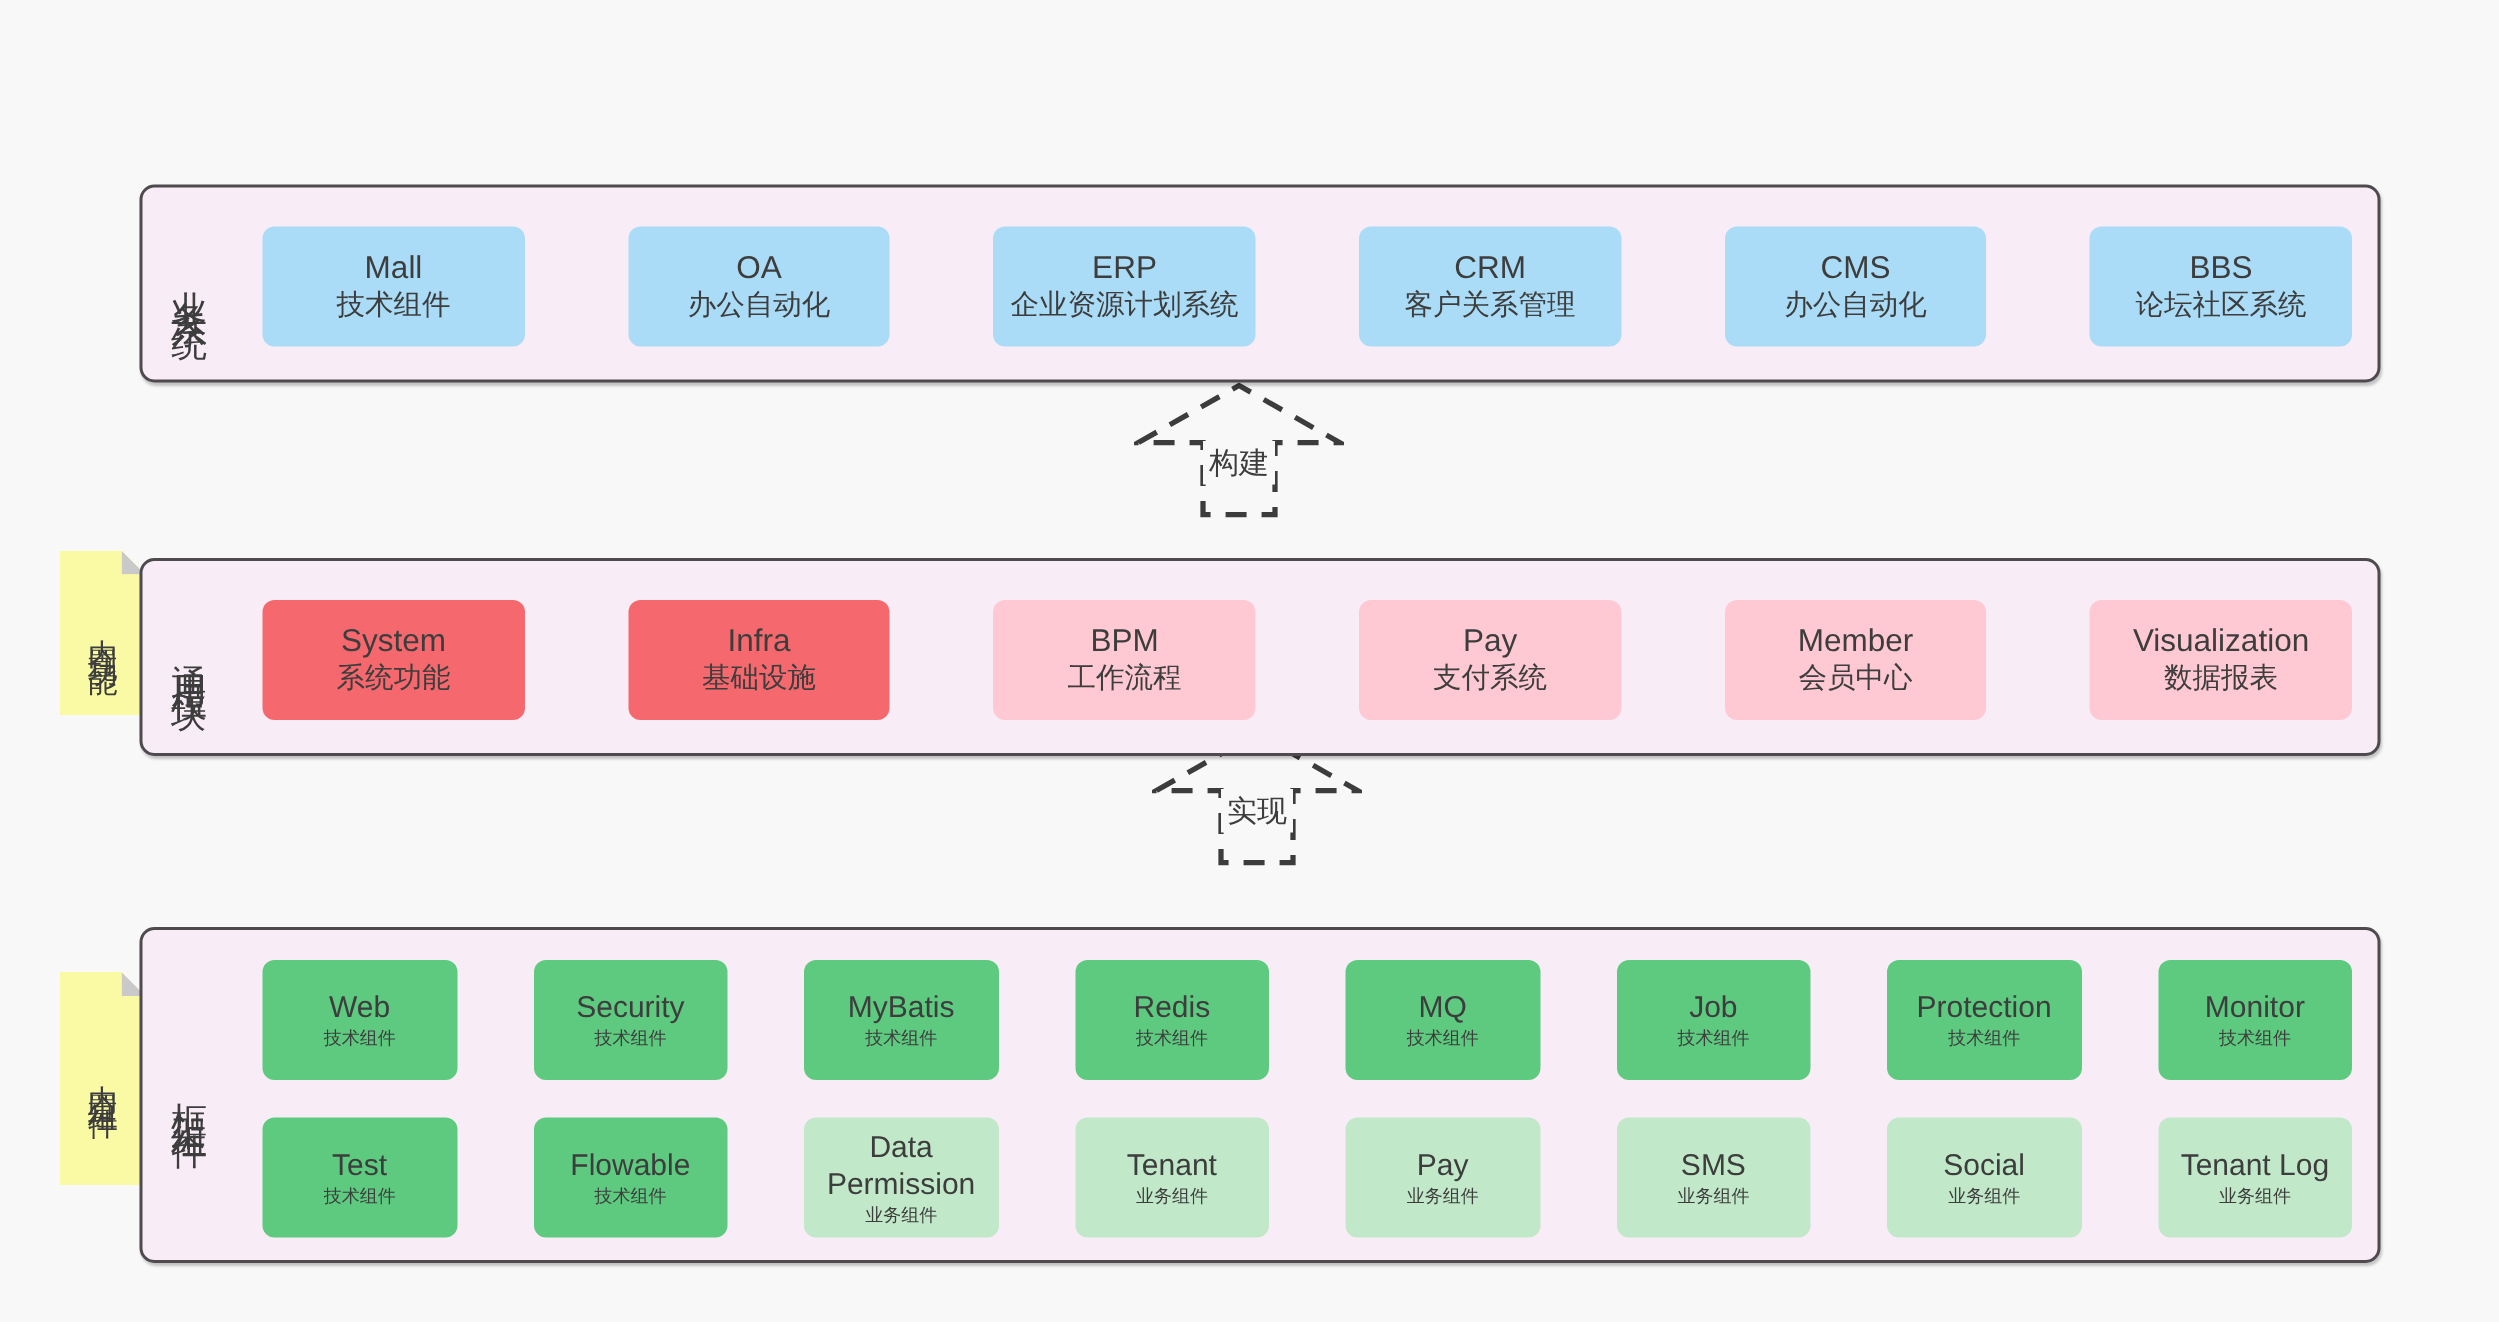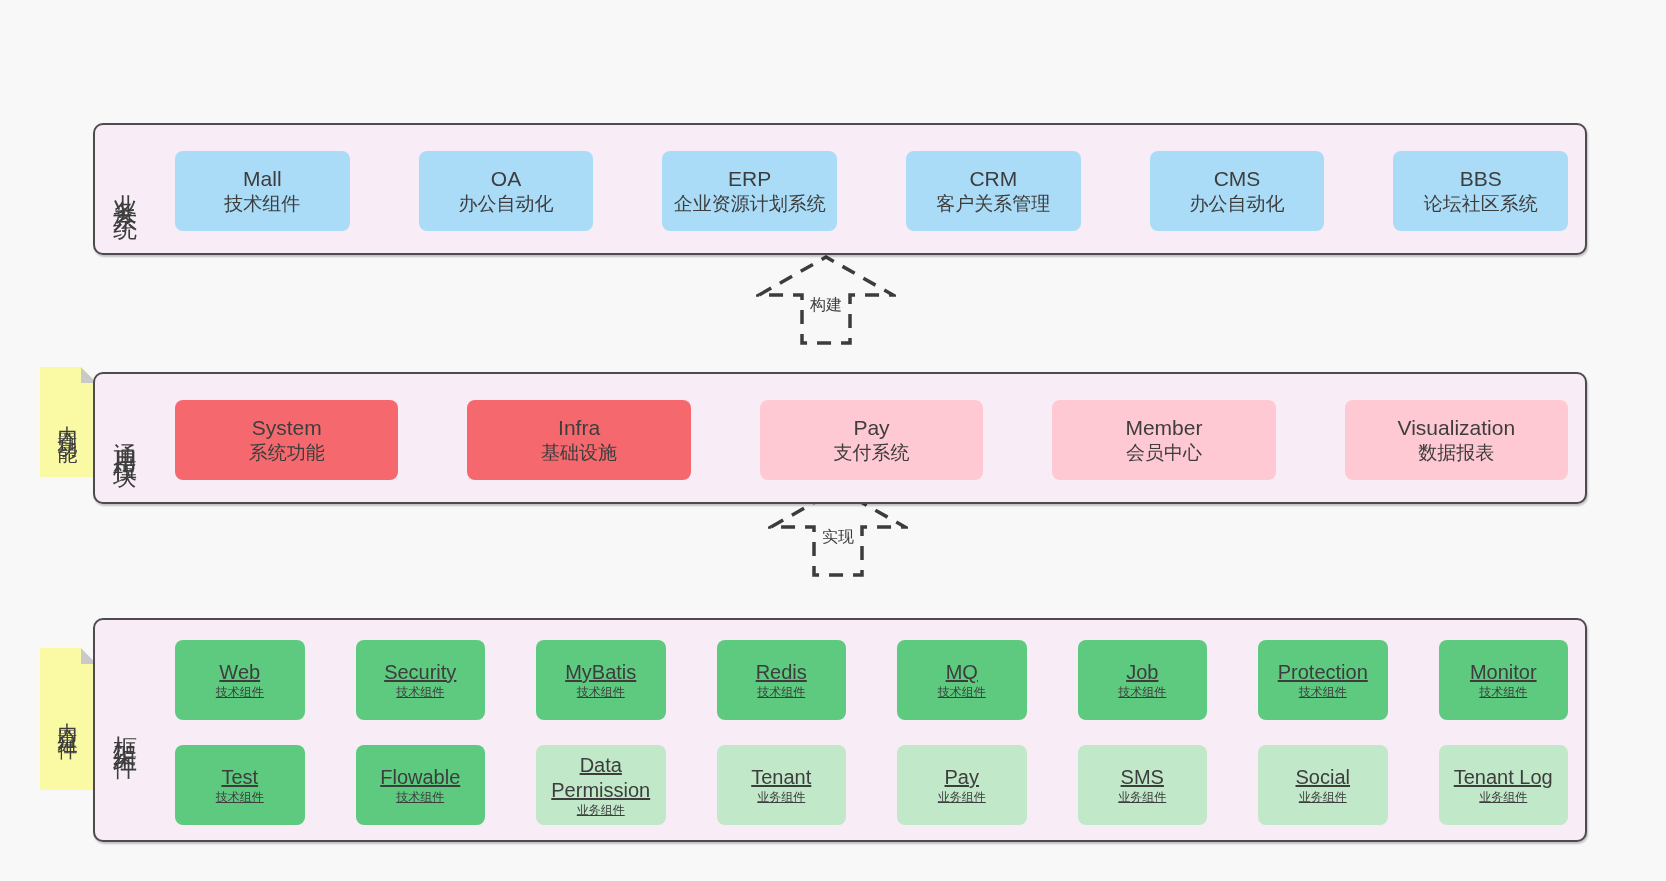--- a/index.html
+++ b/index.html
@@ -57,21 +57,21 @@
     padding: 2px 4px;
     margin-left: 19px;
   }
   .box-name { font-size: 21px; }
   .box-desc { font-size: 19px; }
   .box.blue       { background: #aadcf7; }
   .box.red        { background: #f5696e; }
   .box.pink       { background: #fec9d3; }
   .box.green      { background: #5dca7f; }
   .box.lightgreen { background: #c1e8c8; }
-  .cols8 .box { line-height: 1.25; padding: 2px 10px; text-decoration: underline; }
+  .cols8 .box { line-height: 1.25; padding: 2px 10px; }
   .cols8 .box-name { font-size: 20px; }
   .cols8 .box-desc { font-size: 12px; }
 
   
   .sticky {
     position: absolute;
     left: 40px;
     width: 57px;
     background: #fafaa5;
     z-index: 1;
@@ -101,21 +101,21 @@
     width: 140px; height: 92px;
     z-index: 0;
   }
   .arrow svg { display: block; }
   .arrow-label {
     position: absolute;
     left: 50%; top: 40px;
     transform: translateX(-50%);
     background: #f8f8f8;
     padding: 1px 4px;
-    font-size: 16px;
+    font-size: 20px;
     white-space: nowrap;
   }
 </style>
 </head>
 <body>
 
 <div class="stage">
 
   <div class="sticky" style="top:367px; height:110px;">
     <div class="fold"></div>
@@ -175,20 +175,24 @@
     <div class="boxes-row" style="top:26px;">
       <div class="box red">
         <div class="box-name">System</div>
         <div class="box-desc">系统功能</div>
       </div>
       <div class="box red">
         <div class="box-name">Infra</div>
         <div class="box-desc">基础设施</div>
       </div>
       <div class="box pink">
+        <div class="box-name">BPM</div>
+        <div class="box-desc">工作流程</div>
+      </div>
+      <div class="box pink">
         <div class="box-name">Pay</div>
         <div class="box-desc">支付系统</div>
       </div>
       <div class="box pink">
         <div class="box-name">Member</div>
         <div class="box-desc">会员中心</div>
       </div>
       <div class="box pink">
         <div class="box-name">Visualization</div>
         <div class="box-desc">数据报表</div>

